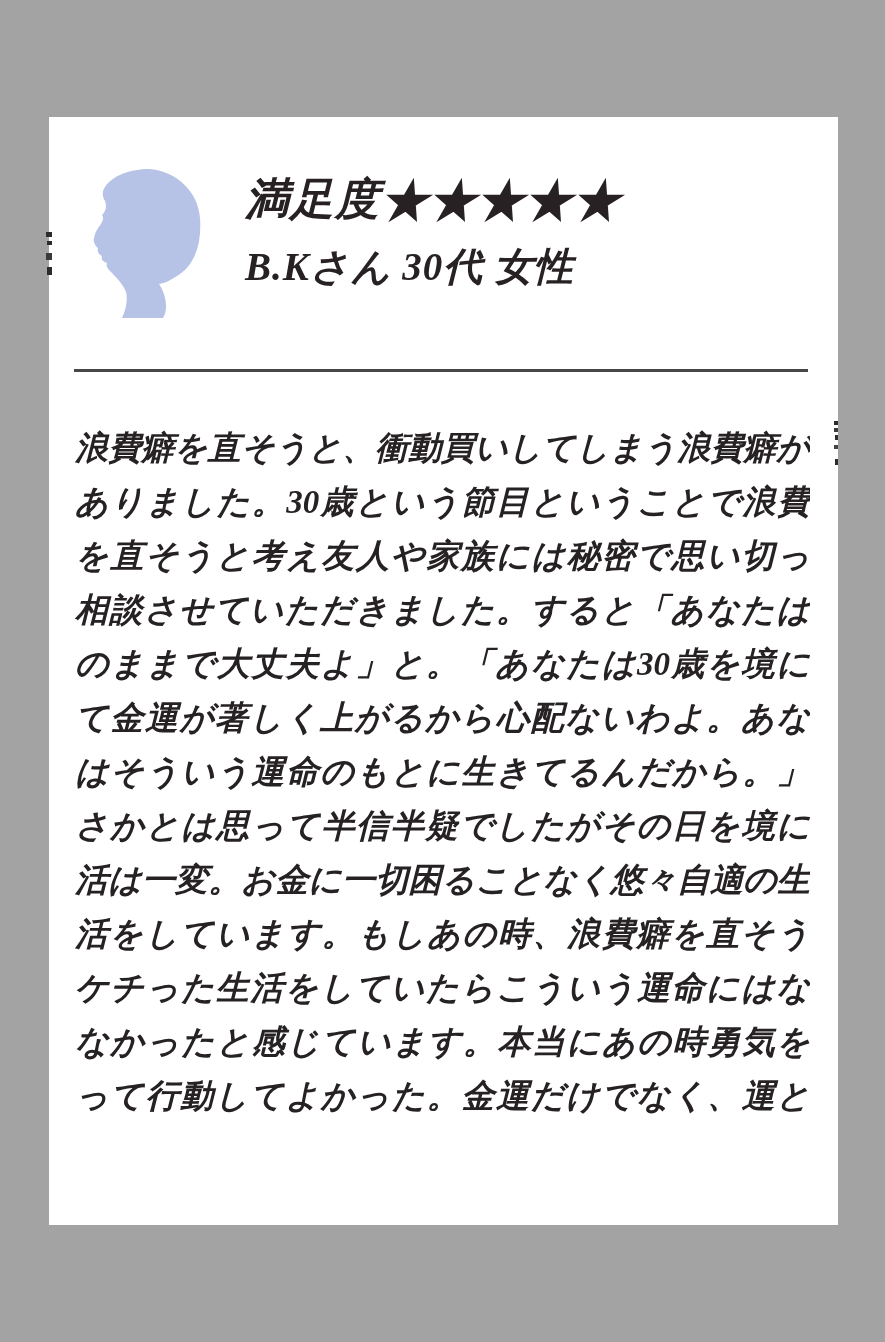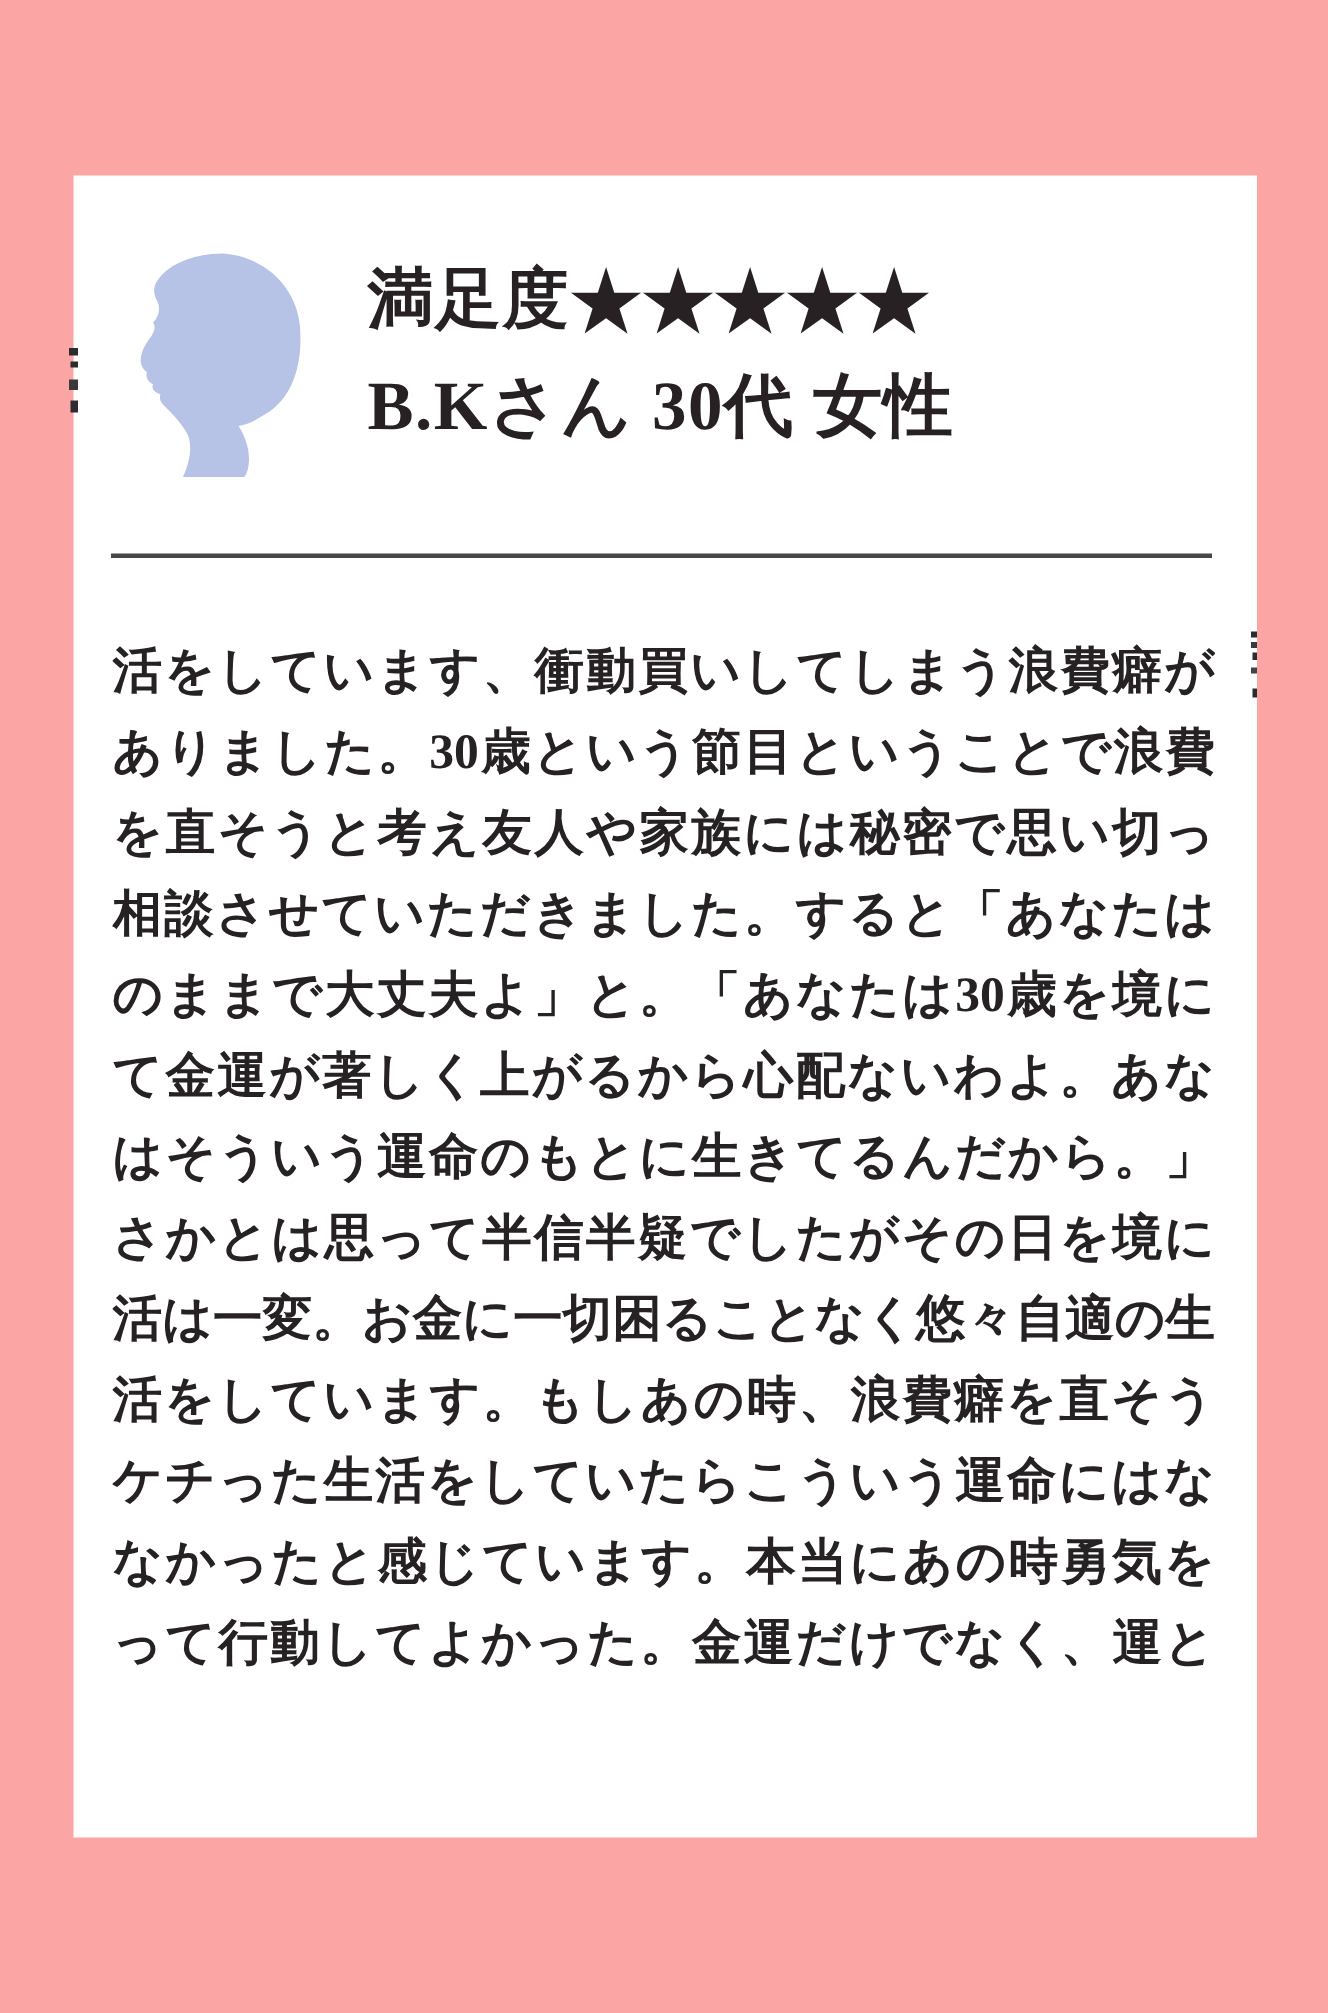--- a/index.html
+++ b/index.html
@@ -3,21 +3,21 @@
 <meta charset="utf-8">
 <style>
   * { box-sizing: border-box; margin: 0; padding: 0; }
   html, body { width: 885px; height: 1342px; }
   body {
     background: #000000;
     position: relative;
     font-family: "Liberation Serif", "DejaVu Serif", serif;
     overflow: hidden;
   }
-  .stage { position: absolute; inset: 0; background: #fca5a5; }
+  .stage { position: absolute; inset: 0; background: #a3a3a3; font-style: italic; }
   .card {
     position: absolute;
     left: 49px; top: 117px;
     width: 789px; height: 1108px;
     background: #ffffff;
   }
   .avatar {
     position: absolute;
     left: 44px; top: 51px;
     width: 110px; height: 150px;
@@ -34,21 +34,21 @@
   }
   .stars {
     font-size: 48px;
     letter-spacing: 0;
     vertical-align: -3px;
     line-height: 0;
   }
   .name-line {
     position: absolute;
     left: 196px; top: 123px;
-    font-size: 46px;
+    font-size: 39px;
     font-weight: 700;
     color: #272123;
     letter-spacing: 1px;
     white-space: nowrap;
   }
   .divider {
     position: absolute;
     left: 25px; top: 252px;
     width: 734px; height: 3px;
     background: #47474a;
@@ -108,21 +108,21 @@
                C 20 7, 38 1, 56 1 Z" fill="#b6c3e6"></path>
     </svg>
 
     <div class="rating-line"><span>満足度</span><span class="stars">★★★★★</span></div>
 
     <div class="name-line">B.Kさん 30代 女性</div>
 
     <div class="divider"></div>
 
     <div class="review">
-        <div class="review-line">活をしています、衝動買いしてしまう浪費癖が</div>
+        <div class="review-line">浪費癖を直そうと、衝動買いしてしまう浪費癖が</div>
         <div class="review-line">ありました。30歳という節目ということで浪費癖</div>
         <div class="review-line">を直そうと考え友人や家族には秘密で思い切って</div>
         <div class="review-line">相談させていただきました。すると「あなたは今</div>
         <div class="review-line">のままで大丈夫よ」と。「あなたは30歳を境にし</div>
         <div class="review-line">て金運が著しく上がるから心配ないわよ。あなた</div>
         <div class="review-line">はそういう運命のもとに生きてるんだから。」ま</div>
         <div class="review-line">さかとは思って半信半疑でしたがその日を境に生</div>
         <div class="review-line">活は一変。お金に一切困ることなく悠々自適の生</div>
         <div class="review-line">活をしています。もしあの時、浪費癖を直そうと</div>
         <div class="review-line">ケチった生活をしていたらこういう運命にはなら</div>

